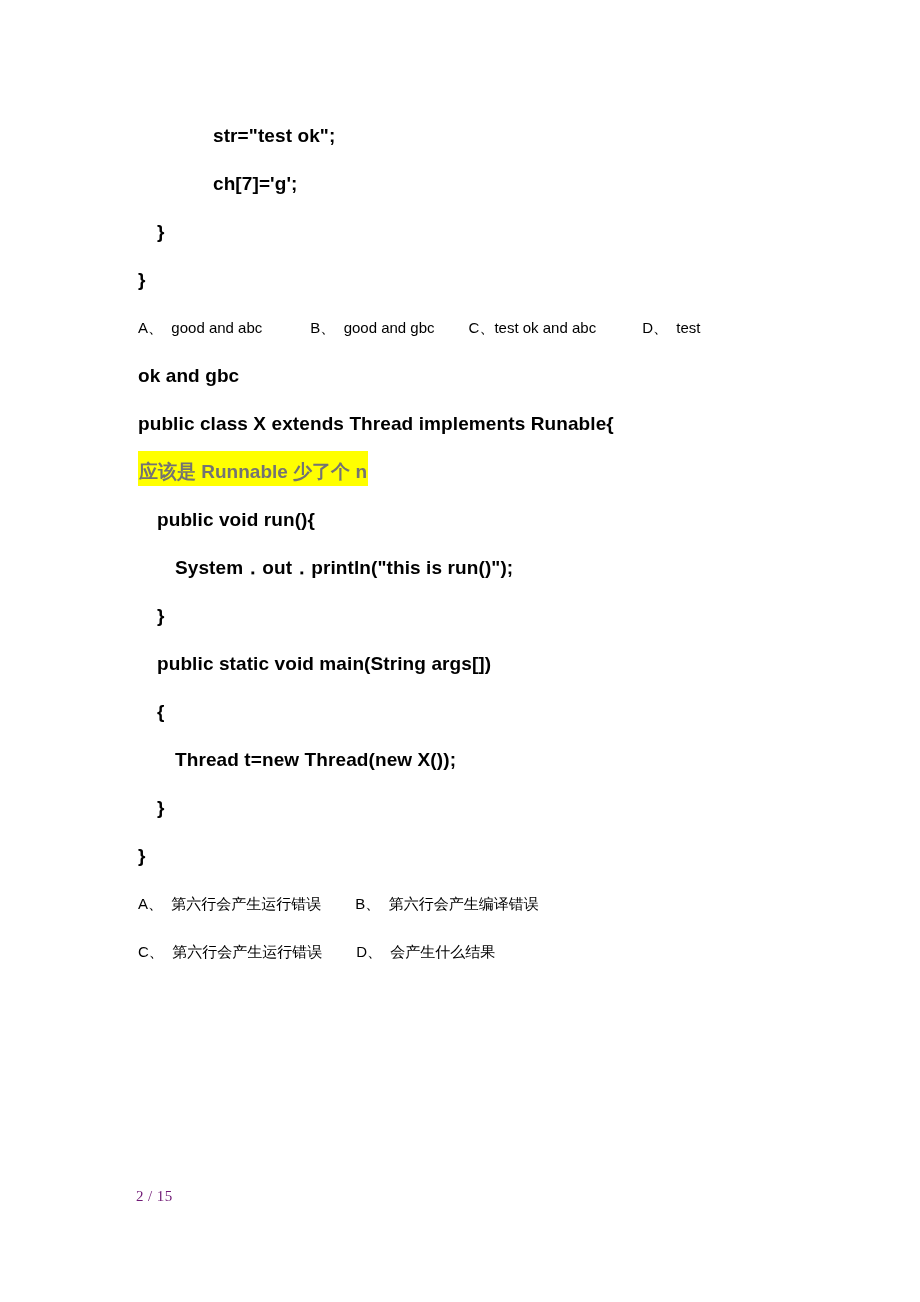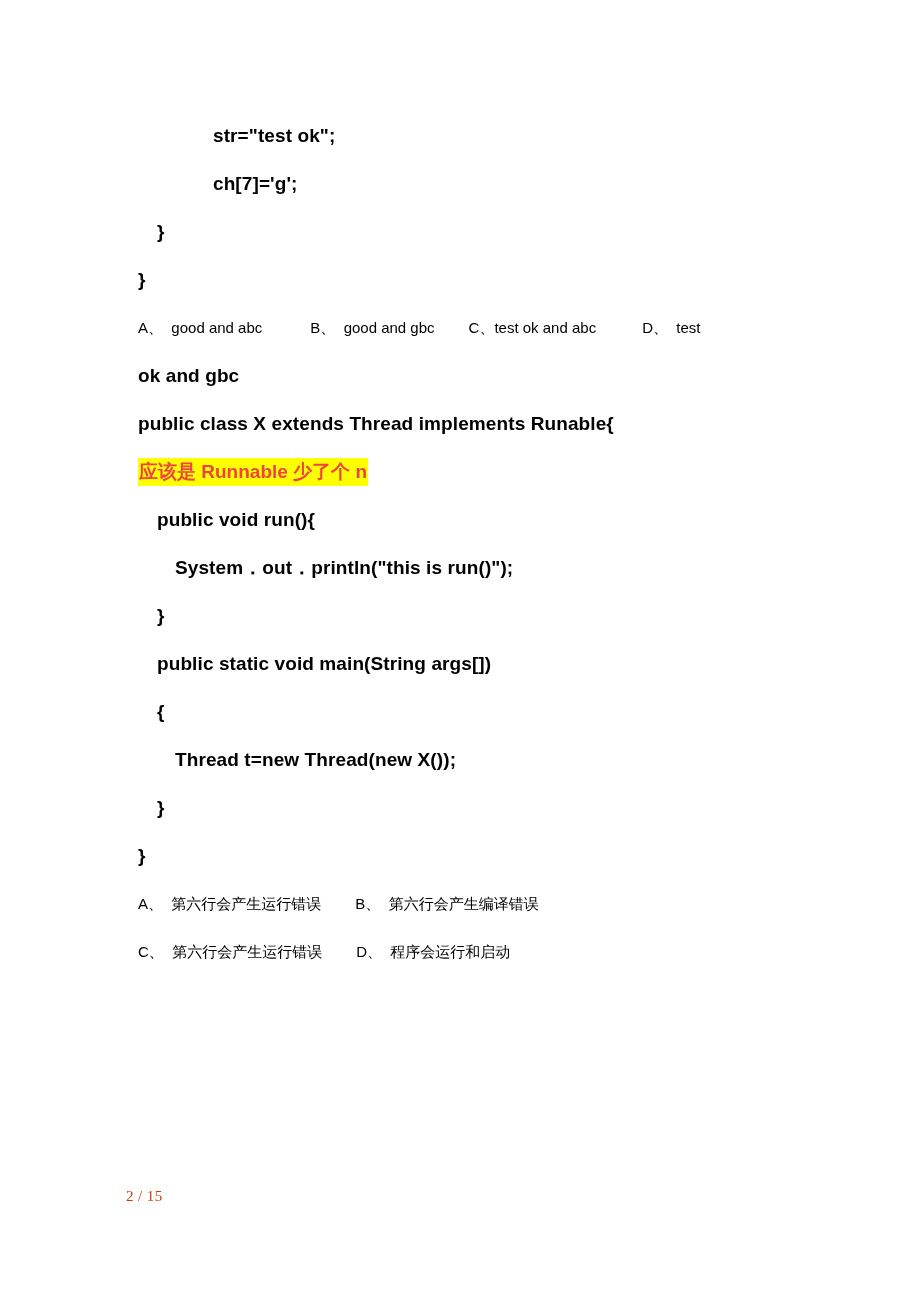--- a/index.html
+++ b/index.html
@@ -62,31 +62,31 @@
   
   .annotation {
     font-size: 19px;
     line-height: 48px;
     height: 48px;
     white-space: pre;
     font-weight: 600;
   }
   .annotation .hl {
     background: #FFFF00;
-    color: #ef4444;
-    padding: 3px 1px 4px 1px;
+    color: #737373;
+    padding: 10px 1px 4px 1px;
   }
 
   .footer {
     position: absolute;
-    left: 126px;
+    left: 136px;
     top: 1188px;
     font-family: "Liberation Serif", "DejaVu Serif", serif;
     font-size: 15px;
-    color: #c2410c;
+    color: #701a75;
     letter-spacing: 0.4px;
     white-space: pre;
   }
 </style>
 </head>
 <body>
 
 <div id="page">
 
   <div class="content">
@@ -109,19 +109,19 @@
     <div class="line ind-2">System．out．println("this is run()");</div>
     <div class="line ind-1">}</div>
     <div class="line ind-1">public static void main(String args[])</div>
     <div class="line ind-1">{</div>
     <div class="line ind-2">Thread t=new Thread(new X());</div>
     <div class="line ind-1">}</div>
     <div class="line ind-0">}</div>
 
     <div class="opts-row"><span class="opt">A、</span><span class="opt">  第六行会产生运行错误</span><span class="opt" style="width:34px"></span><span class="opt">B、</span><span class="opt">  第六行会产生编译错误</span></div>
 
-    <div class="opts-row"><span class="opt">C、</span><span class="opt">  第六行会产生运行错误</span><span class="opt" style="width:34px"></span><span class="opt">D、</span><span class="opt">  程序会运行和启动</span></div>
+    <div class="opts-row"><span class="opt">C、</span><span class="opt">  第六行会产生运行错误</span><span class="opt" style="width:34px"></span><span class="opt">D、</span><span class="opt">  会产生什么结果</span></div>
 
   </div>
 
   <div class="footer">2 / 15</div>
 
 </div>
 
 </body></html>

